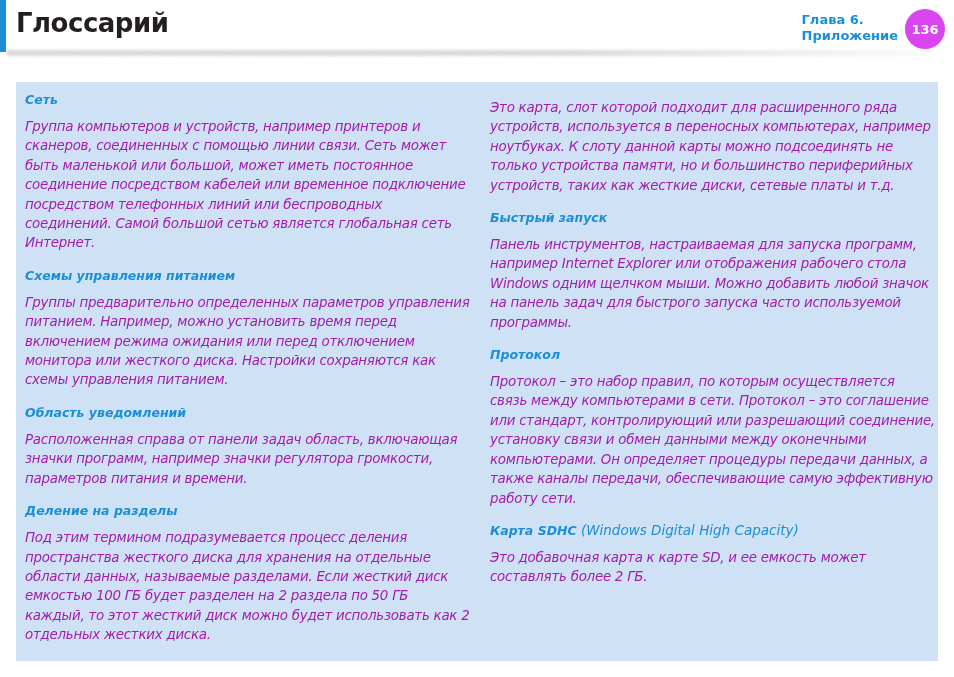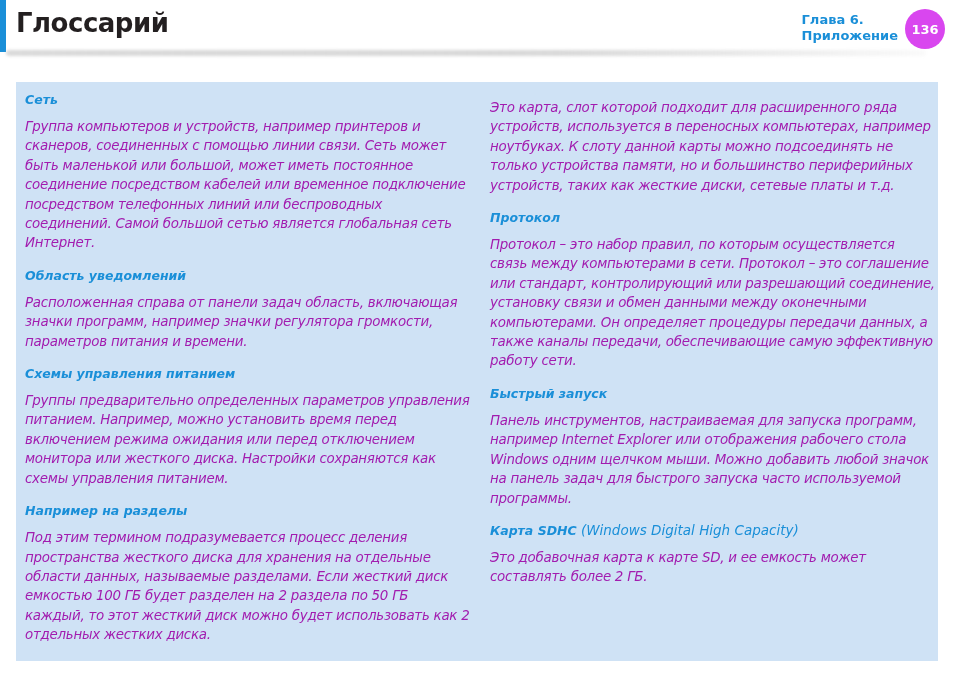--- a/index.html
+++ b/index.html
@@ -40,43 +40,43 @@
   <div class="page-badge">136</div>
 </div>
 
 <div class="content">
   <div class="col col-left">
     <div class="entry">
       <div class="term"><span>Сеть</span><span class="term-extra"></span></div>
       <div class="definition">Группа компьютеров и устройств, например принтеров и сканеров, соединенных с помощью линии связи. Сеть может быть маленькой или большой, может иметь постоянное соединение посредством кабелей или временное подключение посредством телефонных линий или беспроводных соединений. Самой большой сетью является глобальная сеть Интернет.</div>
     </div>
     <div class="entry">
+      <div class="term"><span>Схемы управления питанием</span><span class="term-extra"></span></div>
+      <div class="definition">Группы предварительно определенных параметров управления питанием. Например, можно установить время перед включением режима ожидания или перед отключением монитора или жесткого диска. Настройки сохраняются как схемы управления питанием.</div>
+    </div>
+    <div class="entry">
       <div class="term"><span>Область уведомлений</span><span class="term-extra"></span></div>
       <div class="definition">Расположенная справа от панели задач область, включающая значки программ, например значки регулятора громкости, параметров питания и времени.</div>
     </div>
     <div class="entry">
-      <div class="term"><span>Схемы управления питанием</span><span class="term-extra"></span></div>
-      <div class="definition">Группы предварительно определенных параметров управления питанием. Например, можно установить время перед включением режима ожидания или перед отключением монитора или жесткого диска. Настройки сохраняются как схемы управления питанием.</div>
-    </div>
-    <div class="entry">
-      <div class="term"><span>Например на разделы</span><span class="term-extra"></span></div>
+      <div class="term"><span>Деление на разделы</span><span class="term-extra"></span></div>
       <div class="definition">Под этим термином подразумевается процесс деления пространства жесткого диска для хранения на отдельные области данных, называемые разделами. Если жесткий диск емкостью 100 ГБ будет разделен на 2 раздела по 50 ГБ каждый, то этот жесткий диск можно будет использовать как 2 отдельных жестких диска.</div>
     </div>
   </div>
 
   <div class="col col-right">
     <div class="entry">
       <div class="definition">Это карта, слот которой подходит для расширенного ряда устройств, используется в переносных компьютерах, например ноутбуках. К слоту данной карты можно подсоединять не только устройства памяти, но и большинство периферийных устройств, таких как жесткие диски, сетевые платы и т.д.</div>
     </div>
     <div class="entry">
+      <div class="term"><span>Быстрый запуск</span><span class="term-extra"></span></div>
+      <div class="definition">Панель инструментов, настраиваемая для запуска программ, например Internet Explorer или отображения рабочего стола Windows одним щелчком мыши. Можно добавить любой значок на панель задач для быстрого запуска часто используемой программы.</div>
+    </div>
+    <div class="entry">
       <div class="term"><span>Протокол</span><span class="term-extra"></span></div>
       <div class="definition">Протокол – это набор правил, по которым осуществляется связь между компьютерами в сети. Протокол – это соглашение или стандарт, контролирующий или разрешающий соединение, установку связи и обмен данными между оконечными компьютерами. Он определяет процедуры передачи данных, а также каналы передачи, обеспечивающие самую эффективную работу сети.</div>
-    </div>
-    <div class="entry">
-      <div class="term"><span>Быстрый запуск</span><span class="term-extra"></span></div>
-      <div class="definition">Панель инструментов, настраиваемая для запуска программ, например Internet Explorer или отображения рабочего стола Windows одним щелчком мыши. Можно добавить любой значок на панель задач для быстрого запуска часто используемой программы.</div>
     </div>
     <div class="entry">
       <div class="term"><span>Карта SDHC</span><span class="term-extra"> (Windows Digital High Capacity)</span></div>
       <div class="definition">Это добавочная карта к карте SD, и ее емкость может составлять более 2 ГБ.</div>
     </div>
   </div>
 </div>
 
 </body></html>

